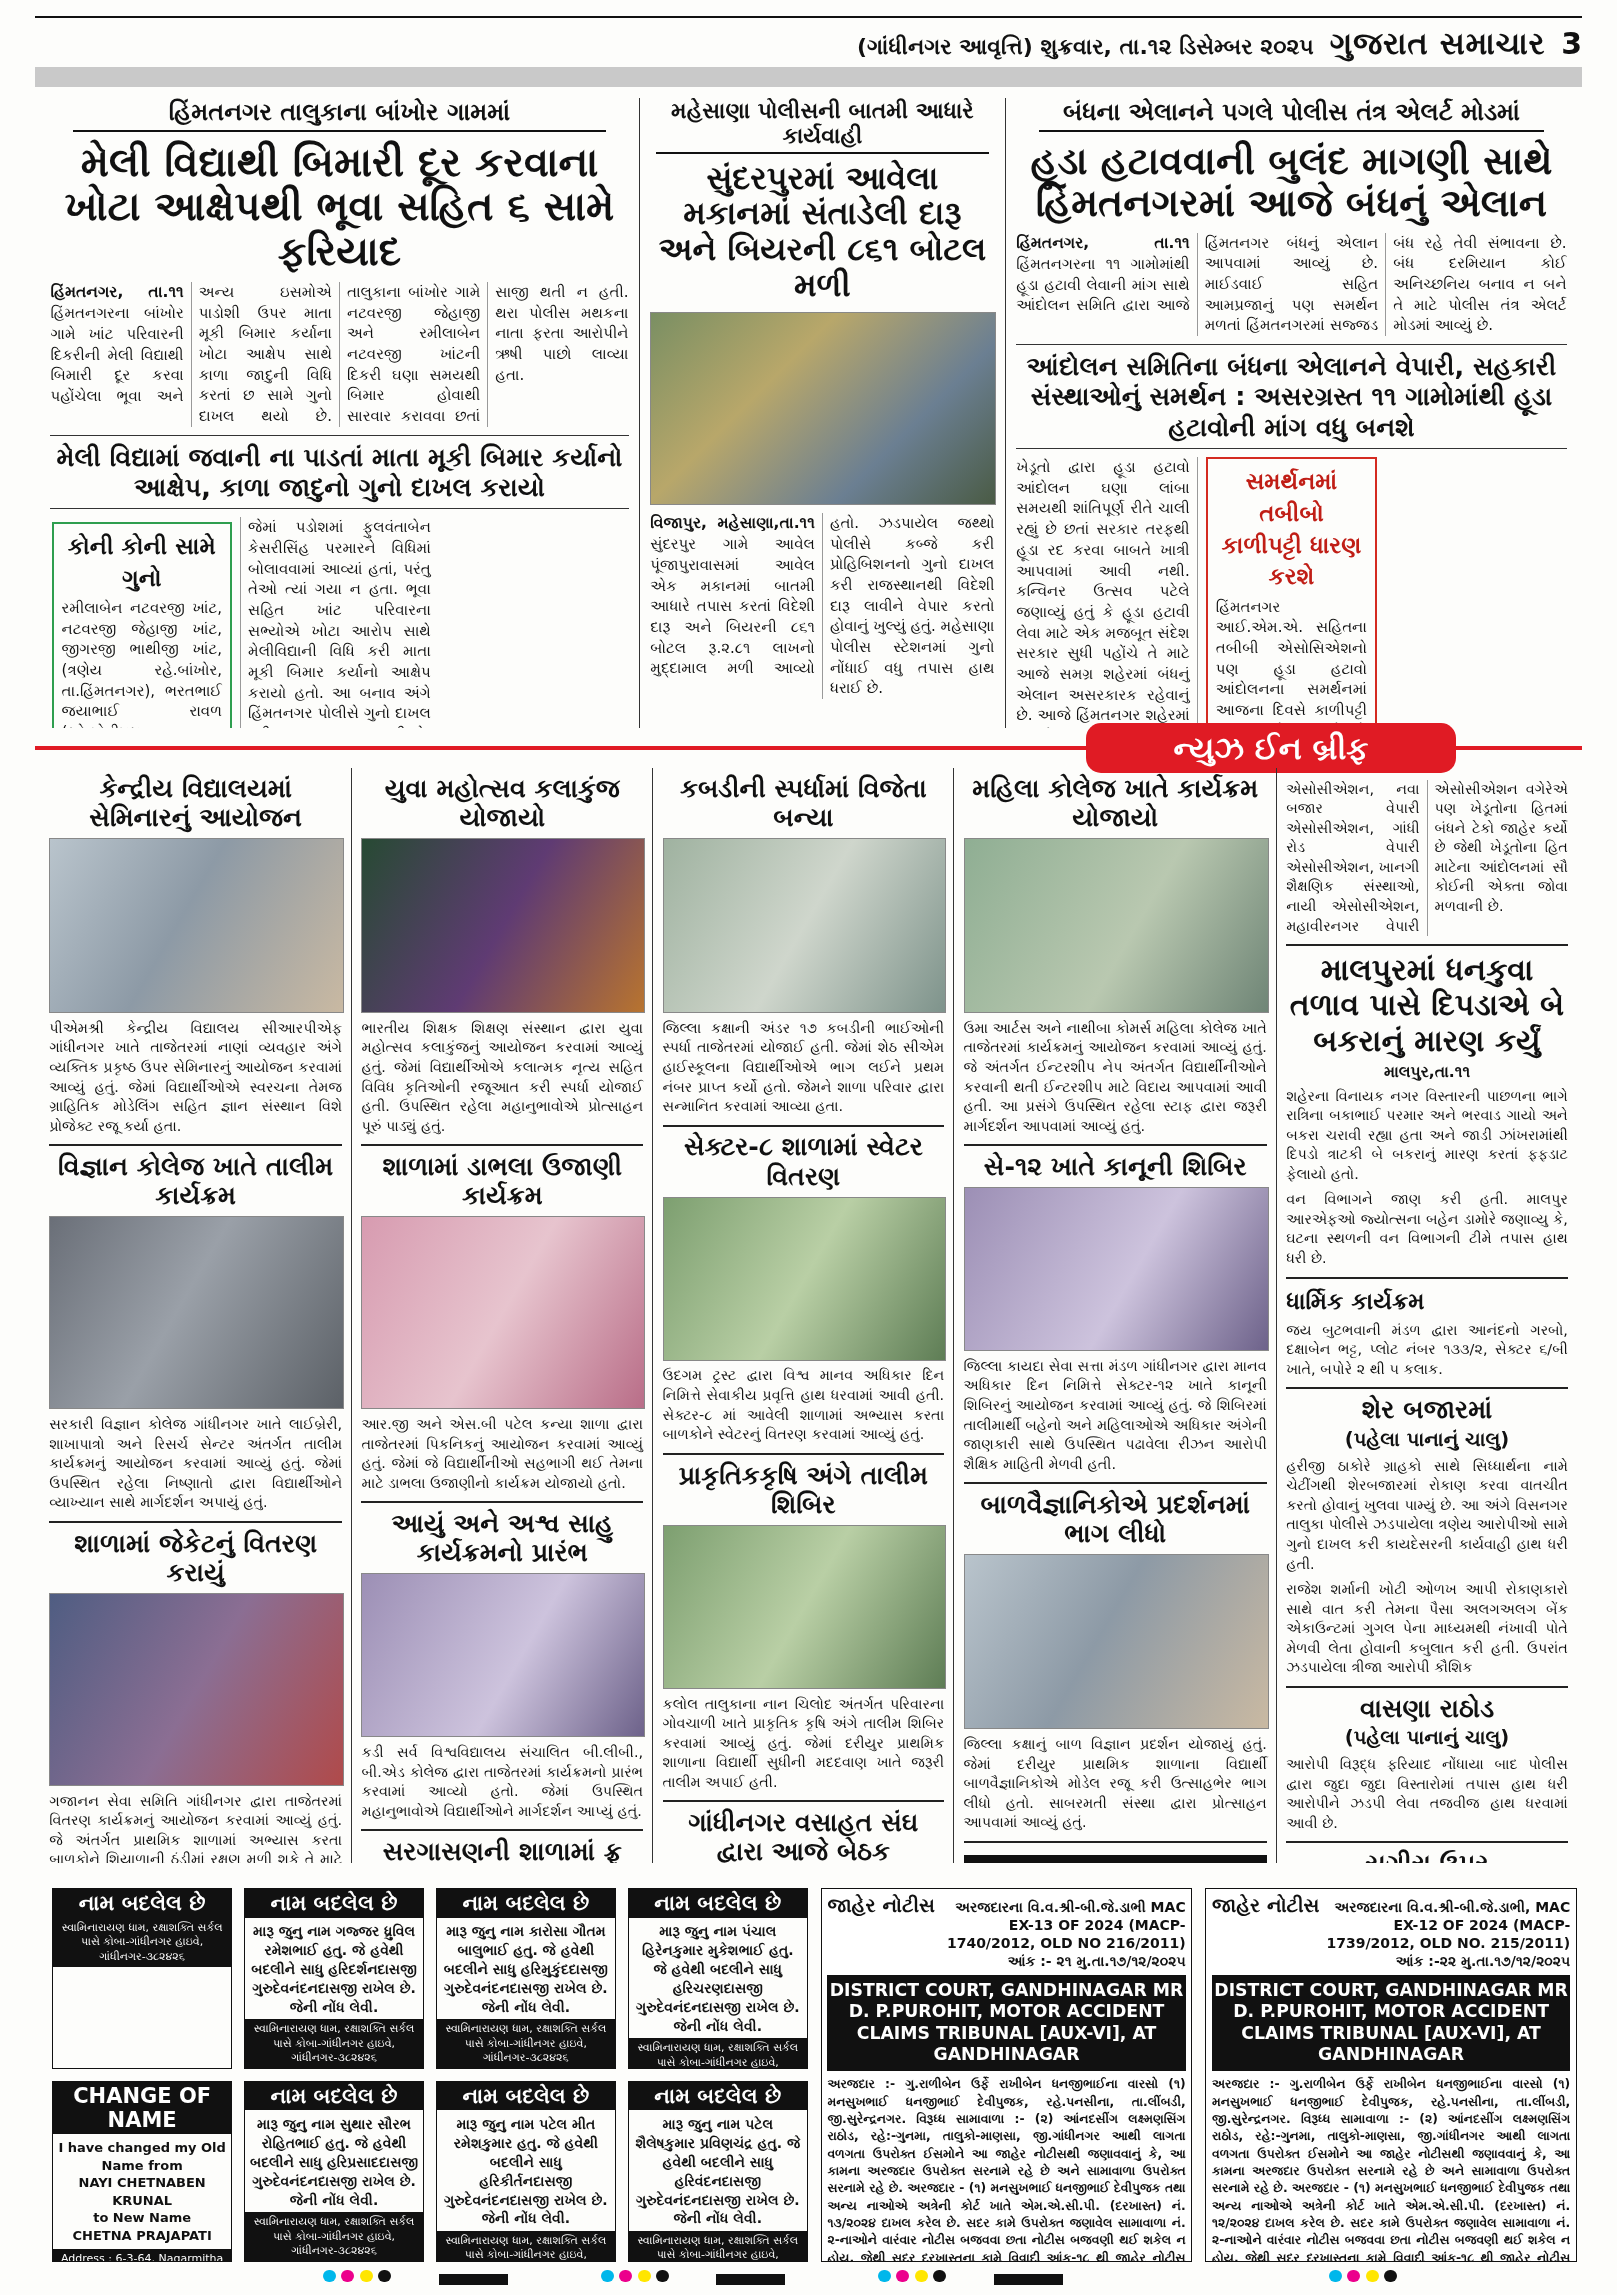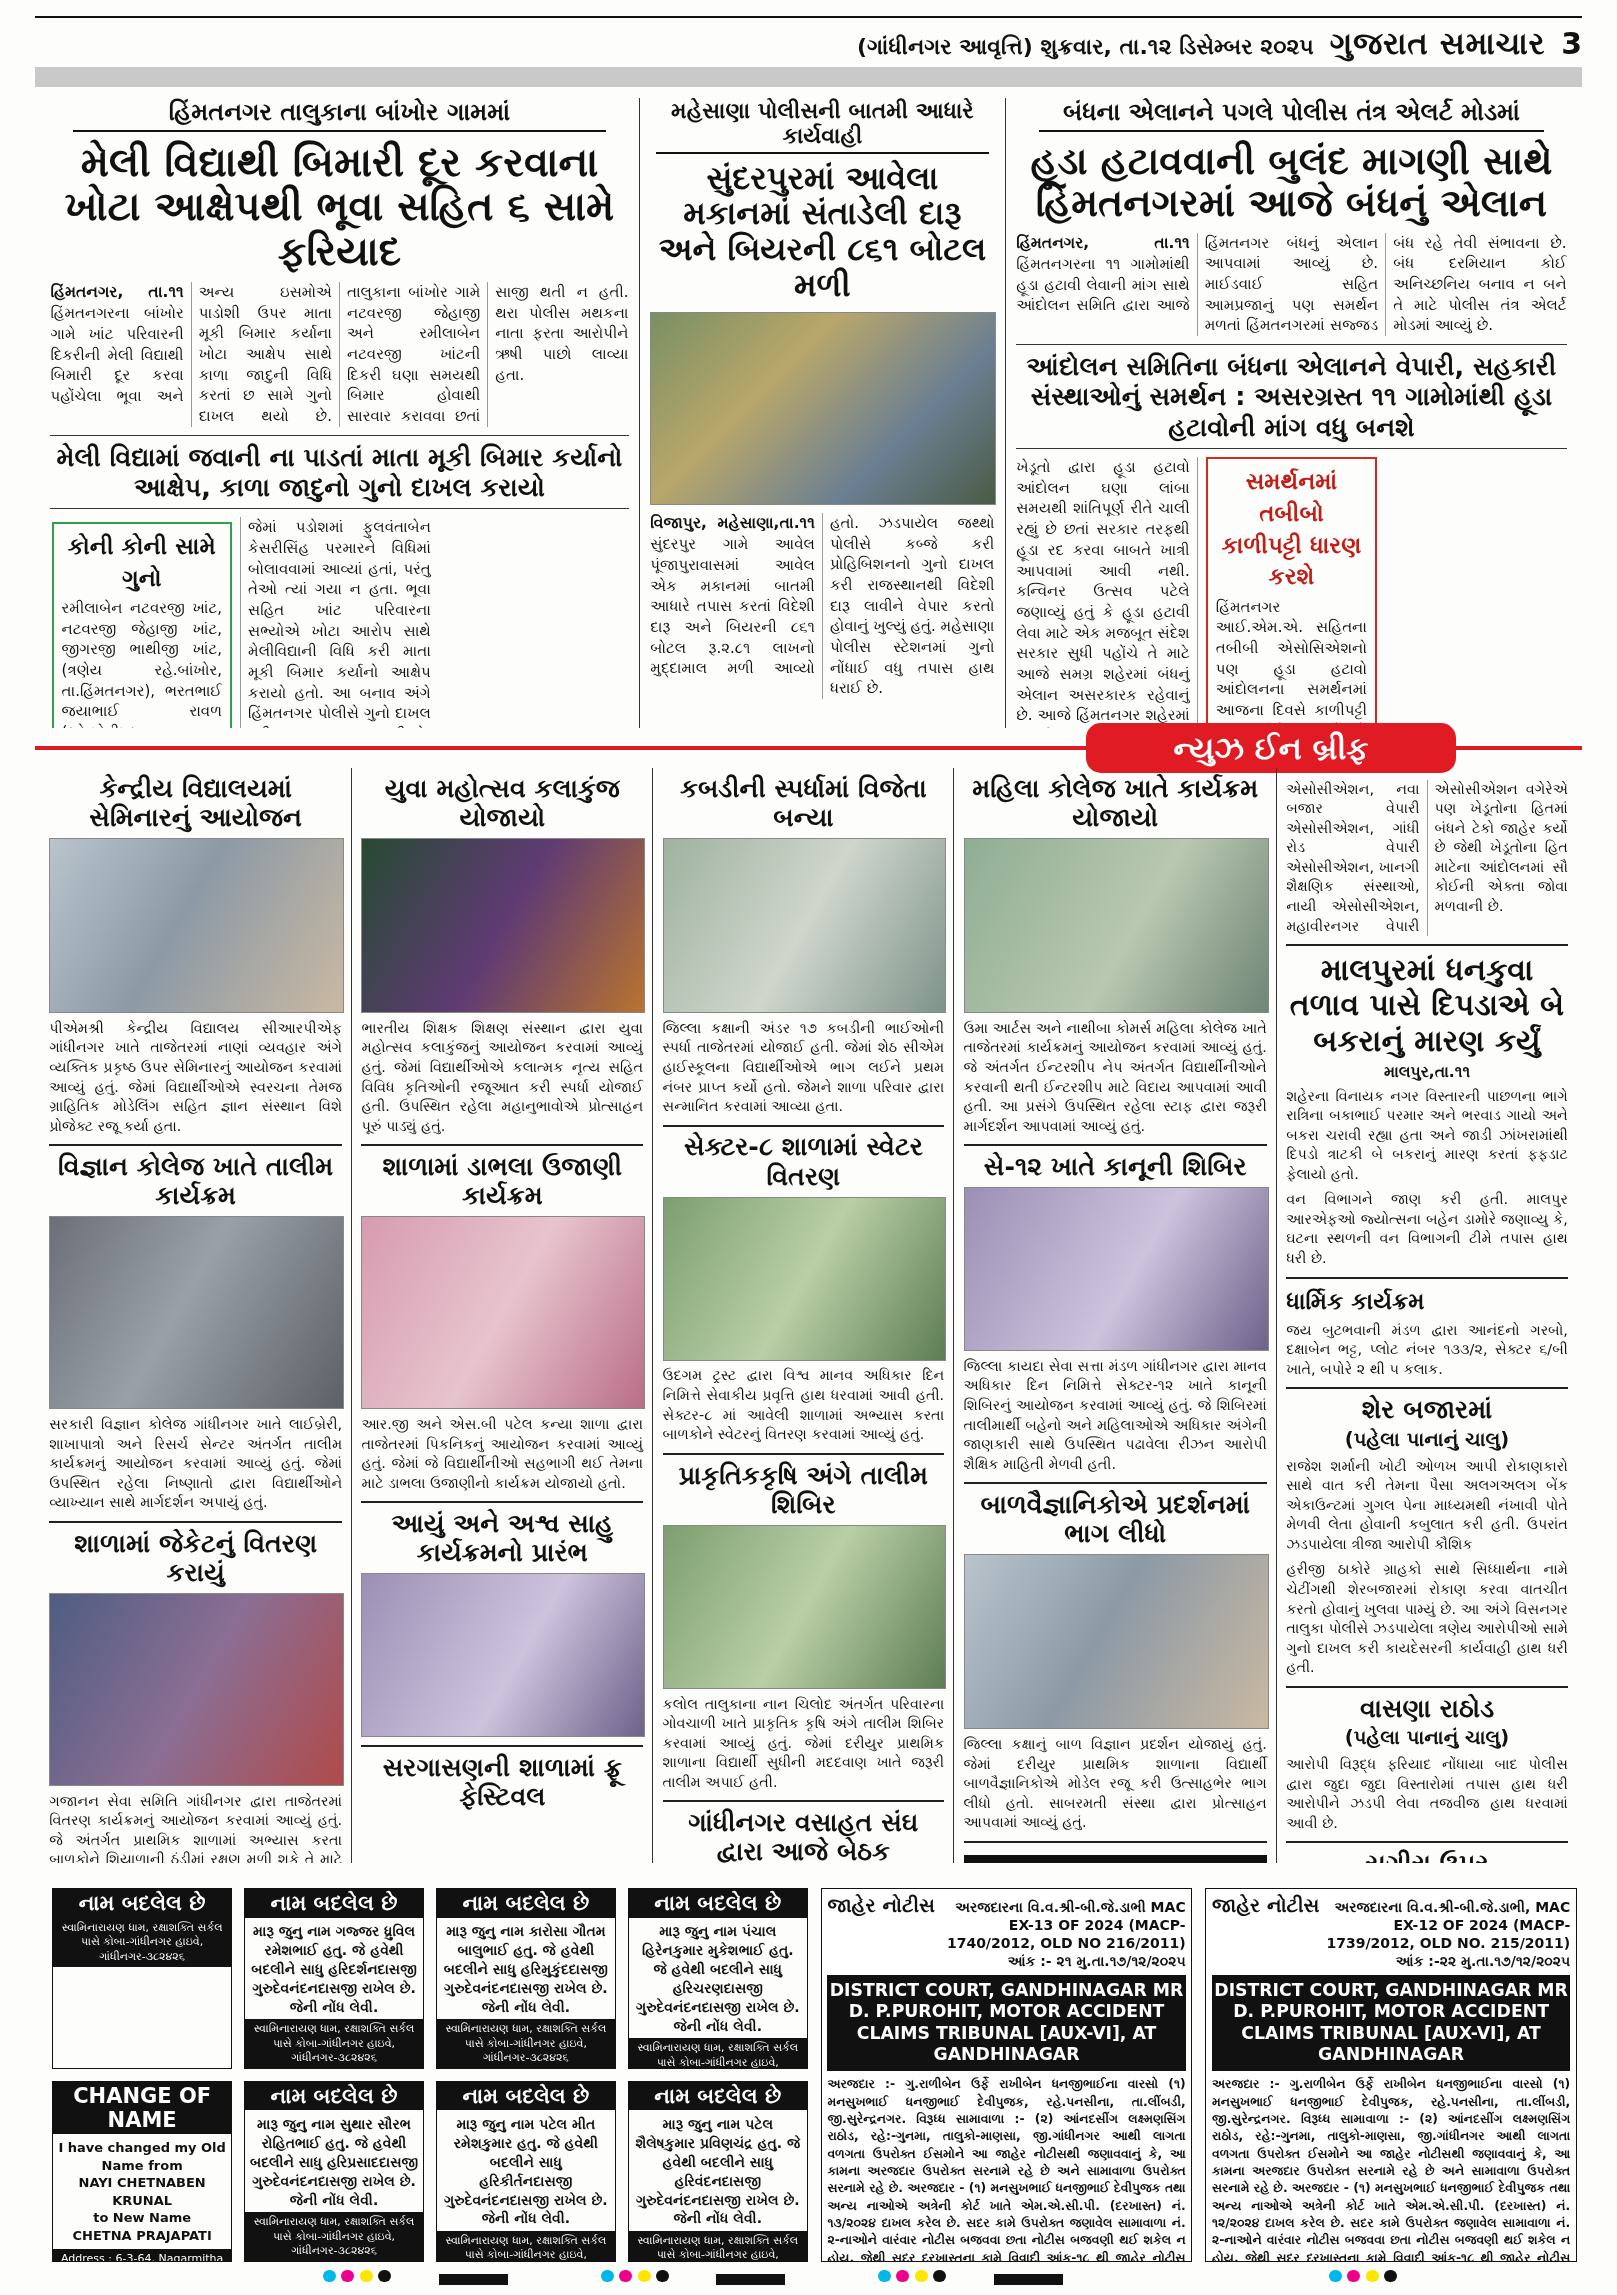--- a/index.html
+++ b/index.html
@@ -187,20 +187,21 @@
         <div class="brief-body">ભારતીય શિક્ષક શિક્ષણ સંસ્થાન દ્વારા યુવા મહોત્સવ કલાકુંજનું આયોજન કરવામાં આવ્યું હતું. જેમાં વિદ્યાર્થીઓએ કલાત્મક નૃત્ય સહિત વિવિધ કૃતિઓની રજૂઆત કરી સ્પર્ધા યોજાઈ હતી. ઉપસ્થિત રહેલા મહાનુભાવોએ પ્રોત્સાહન પૂરું પાડ્યું હતું.</div>
       </div>
       <div class="brief-item">
         <div class="brief-title">શાળામાં ડાભલા ઉજાણી કાર્યક્રમ</div>
         <div class="photo ph-picnic"></div>
         <div class="brief-body">આર.જી અને એસ.બી પટેલ કન્યા શાળા દ્વારા તાજેતરમાં પિકનિકનું આયોજન કરવામાં આવ્યું હતું. જેમાં જે વિદ્યાર્થીનીઓ સહભાગી થઈ તેમના માટે ડાભલા ઉજાણીનો કાર્યક્રમ યોજાયો હતો.</div>
       </div>
       <div class="brief-item">
         <div class="brief-title">આયું અને અશ્વ સાહુ કાર્યક્રમનો પ્રારંભ</div>
         <div class="photo ph-hall"></div>
+        <div class="brief-body">કડી સર્વ વિશ્વવિદ્યાલય સંચાલિત બી.લીબી., બી.એડ કોલેજ દ્વારા તાજેતરમાં કાર્યક્રમનો પ્રારંભ કરવામાં આવ્યો હતો. જેમાં ઉપસ્થિત મહાનુભાવોએ વિદ્યાર્થીઓને માર્ગદર્શન આપ્યું હતું.</div>
       </div>
       <div class="brief-item">
         <div class="brief-title">સરગાસણની શાળામાં ફ્રૂ ફેસ્ટિવલ</div>
 
       </div>
     </div>
 
     <div class="brief-col bc3">
       <div class="brief-item">
         <div class="brief-title">કબડીની સ્પર્ધામાં વિજેતા બન્યા</div>
@@ -258,22 +259,22 @@
         <div class="brief-body">શહેરના વિનાયક નગર વિસ્તારની પાછળના ભાગે રાત્રિના બકાભાઈ પરમાર અને ભરવાડ ગાયો અને બકરા ચરાવી રહ્યા હતા અને જાડી ઝાંખરામાંથી દિપડો ત્રાટકી બે બકરાનું મારણ કરતાં ફફડાટ ફેલાયો હતો.</div>
         <div class="brief-body">વન વિભાગને જાણ કરી હતી. માલપુર આરએફઓ જ્યોત્સના બહેન ડામોરે જણાવ્યુ કે, ઘટના સ્થળની વન વિભાગની ટીમે તપાસ હાથ ધરી છે.</div>
       </div>
       <div class="brief-item">
         <div class="sec-title">ધાર્મિક કાર્યક્રમ</div>
         <div class="brief-body">જય બુટભવાની મંડળ દ્વારા આનંદનો ગરબો, દક્ષાબેન ભટ્ટ, પ્લોટ નંબર ૧૩૩/૨, સેક્ટર ૬/બી ખાતે, બપોરે ૨ થી ૫ કલાક.</div>
       </div>
       <div class="brief-item">
         <div class="brief-title">શેર બજારમાં</div>
         <div class="brief-sub">(પહેલા પાનાનું ચાલુ)</div>
+        <div class="brief-body">હરીજી ઠાકોરે ગ્રાહકો સાથે સિધ્ધાર્થના નામે ચેટીંગથી શેરબજારમાં રોકાણ કરવા વાતચીત કરતો હોવાનું ખુલવા પામ્યું છે. આ અંગે વિસનગર તાલુકા પોલીસે ઝડપાયેલા ત્રણેય આરોપીઓ સામે ગુનો દાખલ કરી કાયદેસરની કાર્યવાહી હાથ ધરી હતી.</div>
         <div class="brief-body">રાજેશ શર્માની ખોટી ઓળખ આપી રોકાણકારો સાથે વાત કરી તેમના પૈસા અલગઅલગ બેંક એકાઉન્ટમાં ગુગલ પેના માધ્યમથી નંખાવી પોતે મેળવી લેતા હોવાની કબુલાત કરી હતી. ઉપરાંત ઝડપાયેલા ત્રીજા આરોપી કૌશિક</div>
-        <div class="brief-body">હરીજી ઠાકોરે ગ્રાહકો સાથે સિધ્ધાર્થના નામે ચેટીંગથી શેરબજારમાં રોકાણ કરવા વાતચીત કરતો હોવાનું ખુલવા પામ્યું છે. આ અંગે વિસનગર તાલુકા પોલીસે ઝડપાયેલા ત્રણેય આરોપીઓ સામે ગુનો દાખલ કરી કાયદેસરની કાર્યવાહી હાથ ધરી હતી.</div>
       </div>
       <div class="brief-item">
         <div class="brief-title">વાસણા રાઠોડ</div>
         <div class="brief-sub">(પહેલા પાનાનું ચાલુ)</div>
         <div class="brief-body">આરોપી વિરૂદ્ધ ફરિયાદ નોંધાયા બાદ પોલીસ દ્વારા જુદા જુદા વિસ્તારોમાં તપાસ હાથ ધરી આરોપીને ઝડપી લેવા તજવીજ હાથ ધરવામાં આવી છે.</div>
       </div>
       <div class="brief-item">
         <div class="brief-title">સગીરા ઉપર</div>
 
       </div>

